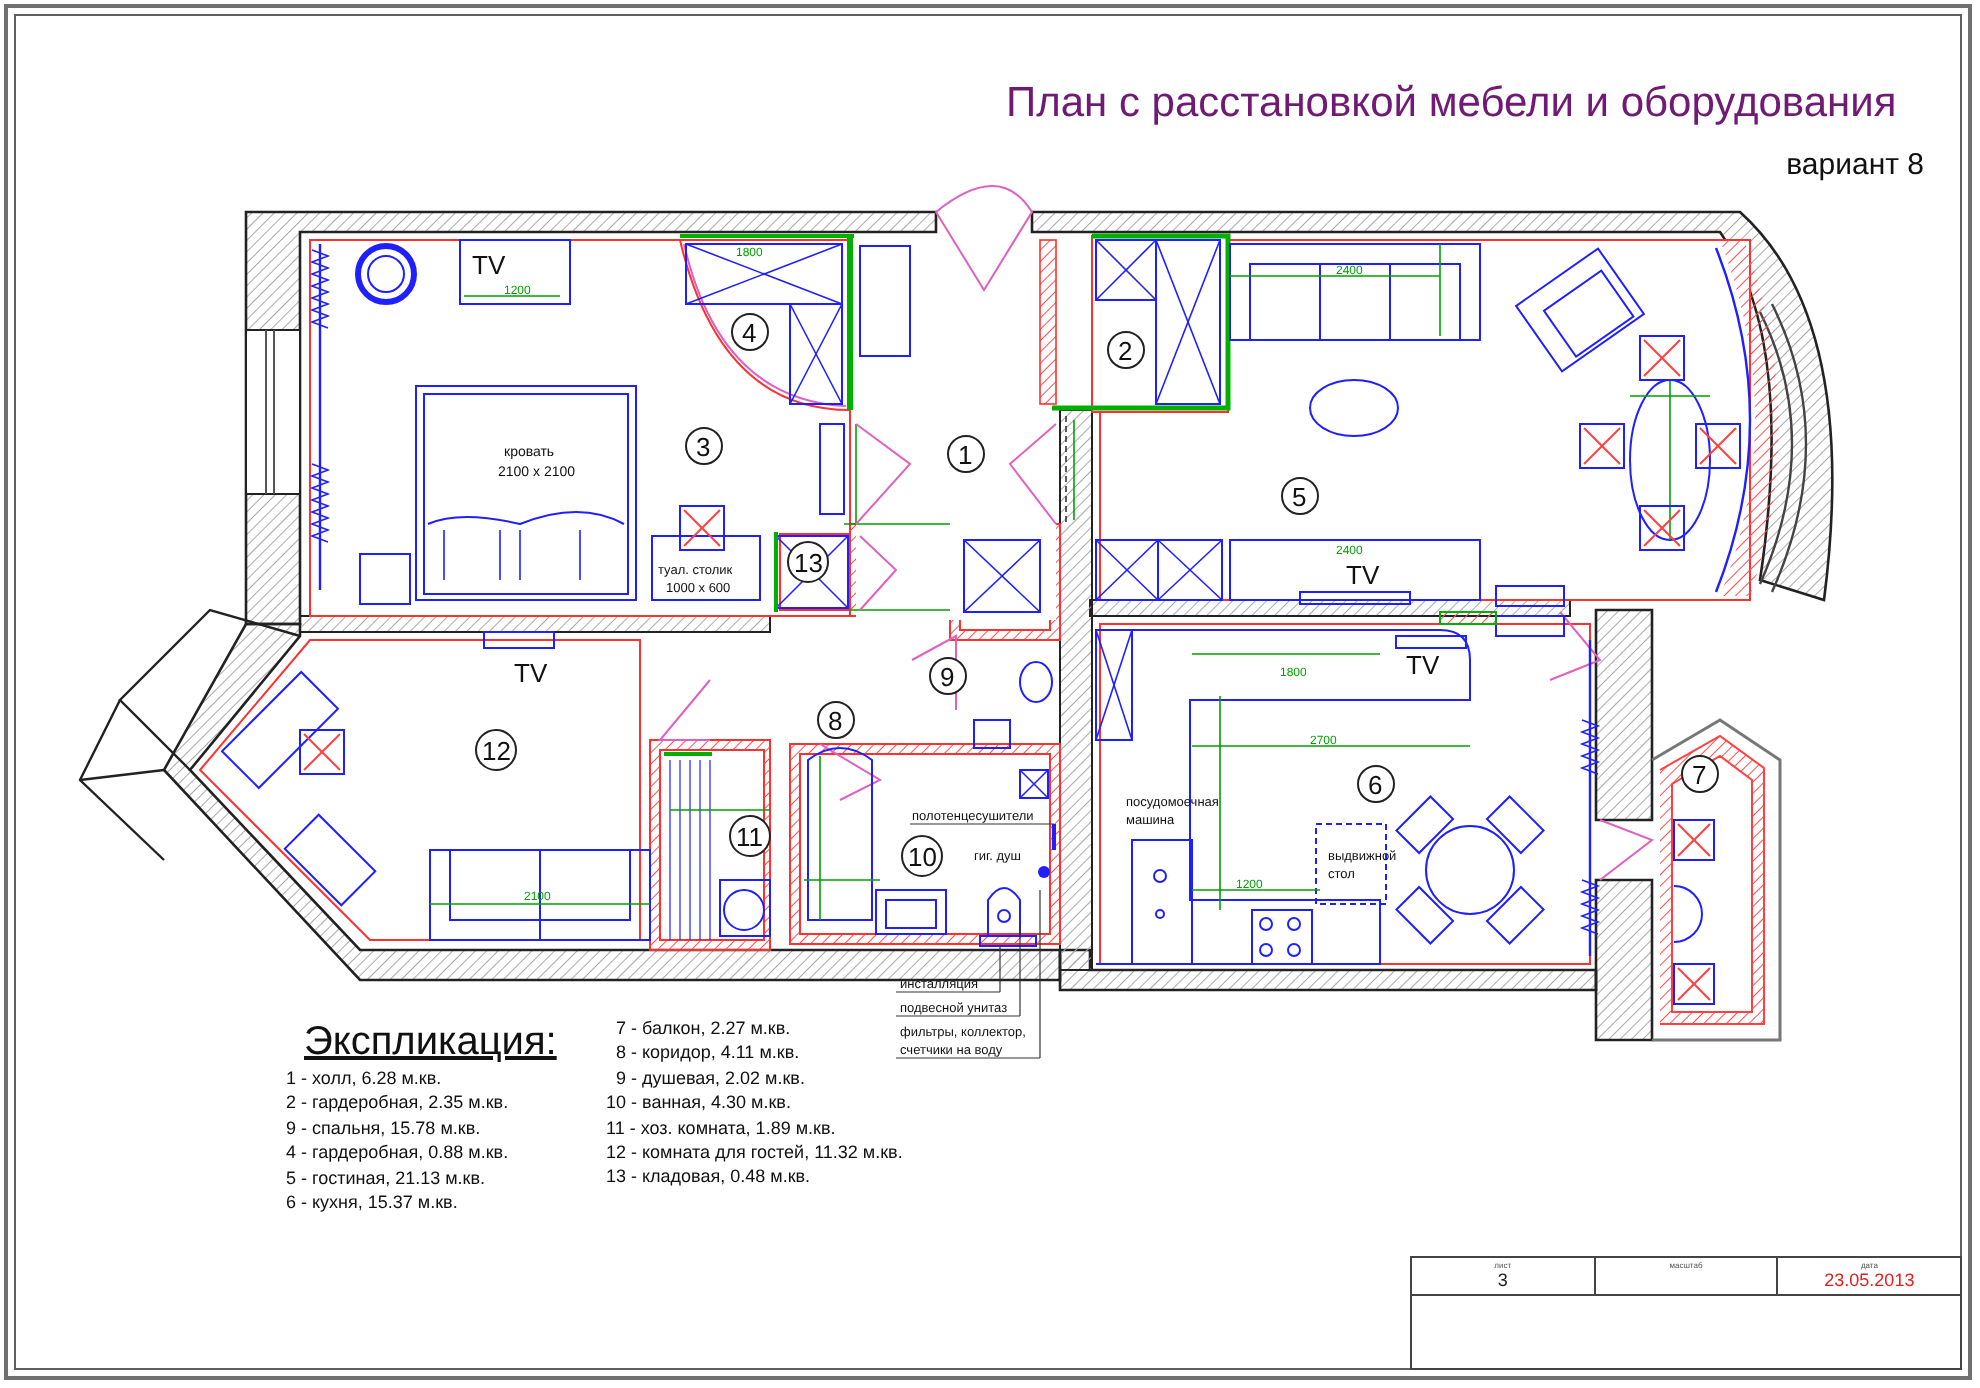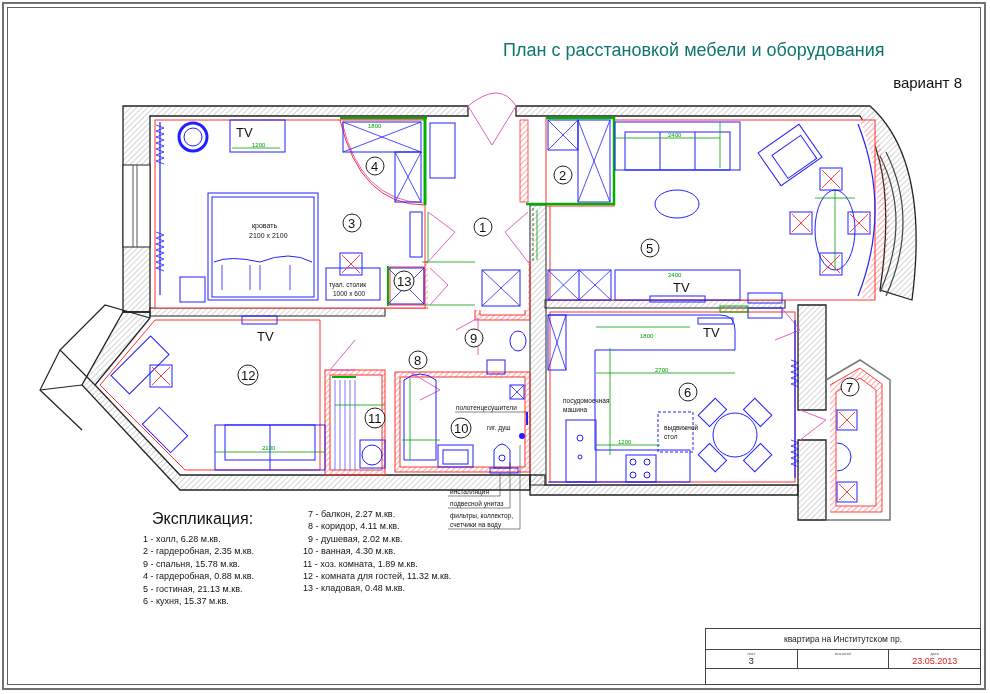--- a/index.html
+++ b/index.html
@@ -1,22 +1,22 @@
 <!DOCTYPE html>
 <html><head>
   <meta charset="utf-8">
   <style>
     html, body { margin: 0; padding: 0; background: #ffffff; }
     body { width: 990px; height: 694px; position: relative; overflow: hidden; font-family: "Liberation Sans", sans-serif; }
     .frame-outer { position: absolute; left: 2px; top: 2px; width: 984px; height: 688px; border: 2px solid #707070; box-sizing: border-box; }
     .frame-inner { position: absolute; left: 7px; top: 7px; width: 974px; height: 678px; border: 1px solid #606060; box-sizing: border-box; }
-    .title { position: absolute; left: 503px; top: 40px; font-size: 18px; color: #0f766e; white-space: nowrap; }
+    .title { position: absolute; left: 503px; top: 40px; font-size: 21px; color: #701a75; white-space: nowrap; }
     .subtitle { position: absolute; right: 28px; top: 74px; font-size: 15px; color: #111; text-align: right; }
     svg.plan { position: absolute; left: 0; top: 0; }
-    .expl-title { position: absolute; left: 152px; top: 510px; font-size: 16px; color: #111; }
+    .expl-title { position: absolute; left: 152px; top: 510px; font-size: 20px; color: #111; text-decoration: underline; }
     .expl-col { position: absolute; font-size: 9px; color: #111; line-height: 12.4px; }
     .expl-col div { white-space: nowrap; }
     .stamp { position: absolute; left: 705px; top: 628px; width: 276px; height: 57px; border: 1px solid #444; box-sizing: border-box; font-size: 8.5px; color: #222; }
     .stamp .r1 { height: 20px; border-bottom: 1px solid #444; text-align: center; line-height: 20px; }
     .stamp .r2 { height: 18px; border-bottom: 1px solid #444; display: flex; }
     .stamp .r2 > div { flex: 1; border-right: 1px solid #444; text-align: center; position: relative; }
     .stamp .r2 > div:last-child { border-right: none; }
     .stamp .lbl { font-size: 4px; color: #555; position: absolute; top: 1px; left: 0; right: 0; }
     .stamp .val { position: absolute; top: 6px; left: 0; right: 0; font-size: 9px; }
     .stamp .val.red { color: #e02020; }
@@ -407,21 +407,20 @@
   <div style="padding-left:5px">7 - балкон, 2.27 м.кв.</div>
   <div style="padding-left:5px">8 - коридор, 4.11 м.кв.</div>
   <div style="padding-left:5px">9 - душевая, 2.02 м.кв.</div>
   <div>10 - ванная, 4.30 м.кв.</div>
   <div>11 - хоз. комната, 1.89 м.кв.</div>
   <div>12 - комната для гостей, 11.32 м.кв.</div>
   <div>13 - кладовая, 0.48 м.кв.</div>
 </div>
 
 <div class="stamp">
-  <div class="r1">квартира на Институтском пр.</div>
   <div class="r2">
     <div>
       <span class="lbl">лист</span>
       <span class="val">3</span>
     </div>
     <div>
       <span class="lbl">масштаб</span>
       <span class="val"></span>
     </div>
     <div>

